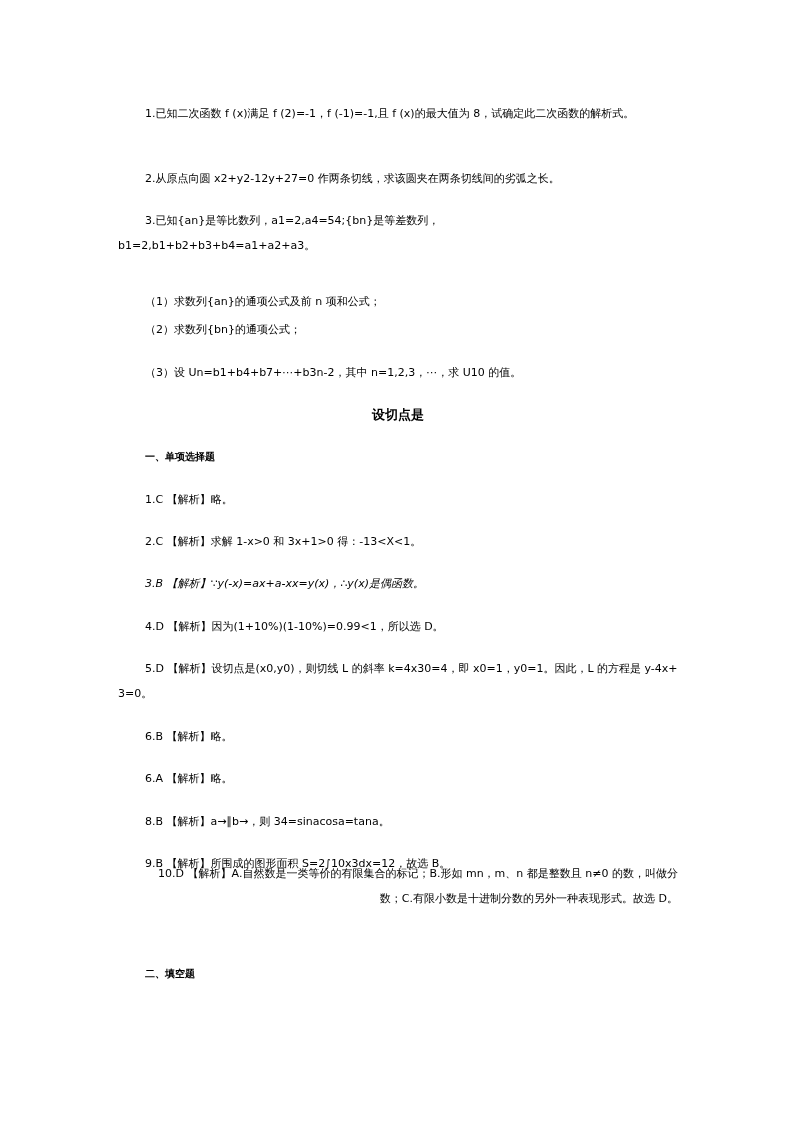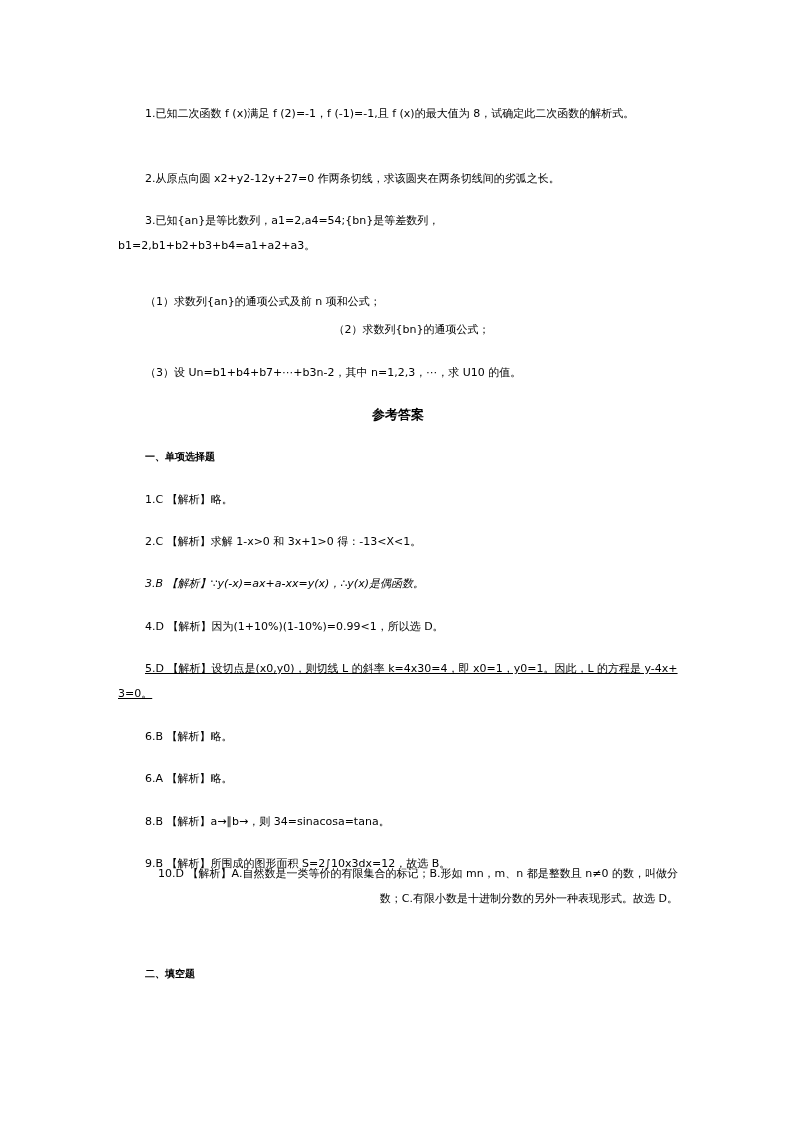--- a/index.html
+++ b/index.html
@@ -58,32 +58,32 @@
 <div class="page">
 
   <div class="p" style="top:101px;">1.已知二次函数 f (x)满足 f (2)=-1，f (-1)=-1,且 f (x)的最大值为 8，试确定此二次函数的解析式。</div>
 
   <div class="p" style="top:166px;">2.从原点向圆 x2+y2-12y+27=0 作两条切线，求该圆夹在两条切线间的劣弧之长。</div>
 
   <div class="p" style="top:208px;">3.已知{an}是等比数列，a1=2,a4=54;{bn}是等差数列，</div>
   <div class="p noindent" style="top:233px;">b1=2,b1+b2+b3+b4=a1+a2+a3。</div>
 
   <div class="p sub" style="top:289px;">（1）求数列{an}的通项公式及前 n 项和公式；</div>
-  <div class="p sub" style="top:317px;text-align:center;">（2）求数列{bn}的通项公式；</div>
+  <div class="p sub" style="top:317px;">（2）求数列{bn}的通项公式；</div>
   <div class="p sub" style="top:360px;">（3）设 Un=b1+b4+b7+⋯+b3n-2，其中 n=1,2,3，⋯，求 U10 的值。</div>
 
-  <div class="title" style="top:402px;">参考答案</div>
+  <div class="title" style="top:402px;">设切点是</div>
 
   <div class="heading" style="top:444px;">一、单项选择题</div>
 
   <div class="p" style="top:487px;">1.C 【解析】略。</div>
   <div class="p" style="top:529px;">2.C 【解析】求解 1-x&gt;0 和 3x+1&gt;0 得：-13&lt;X&lt;1。</div>
   <div class="p" style="top:571px;font-style:italic;">3.B 【解析】∵y(-x)=ax+a-xx=y(x)，∴y(x)是偶函数。</div>
   <div class="p" style="top:614px;">4.D 【解析】因为(1+10%)(1-10%)=0.99&lt;1，所以选 D。</div>
-  <div class="p" style="top:656px;text-decoration:underline;">5.D 【解析】设切点是(x0,y0)，则切线 L 的斜率 k=4x30=4，即 x0=1，y0=1。因此，L 的方程是 y-4x+3=0。</div>
+  <div class="p" style="top:656px;">5.D 【解析】设切点是(x0,y0)，则切线 L 的斜率 k=4x30=4，即 x0=1，y0=1。因此，L 的方程是 y-4x+3=0。</div>
   <div class="p" style="top:724px;">6.B 【解析】略。</div>
   <div class="p" style="top:766px;">6.A 【解析】略。</div>
   <div class="p" style="top:809px;">8.B 【解析】a→∥b→，则 34=sinacosa=tana。</div>
   <div class="p" style="top:851px;">9.B 【解析】所围成的图形面积 S=2∫10x3dx=12，故选 B。</div>
   <div class="p" style="top:861px;text-align:right;">10.D 【解析】A.自然数是一类等价的有限集合的标记；B.形如 mn，m、n 都是整数且 n≠0 的数，叫做分数；C.有限小数是十进制分数的另外一种表现形式。故选 D。</div>
 
   <div class="heading" style="top:961px;">二、填空题</div>
 
 </div>
 

